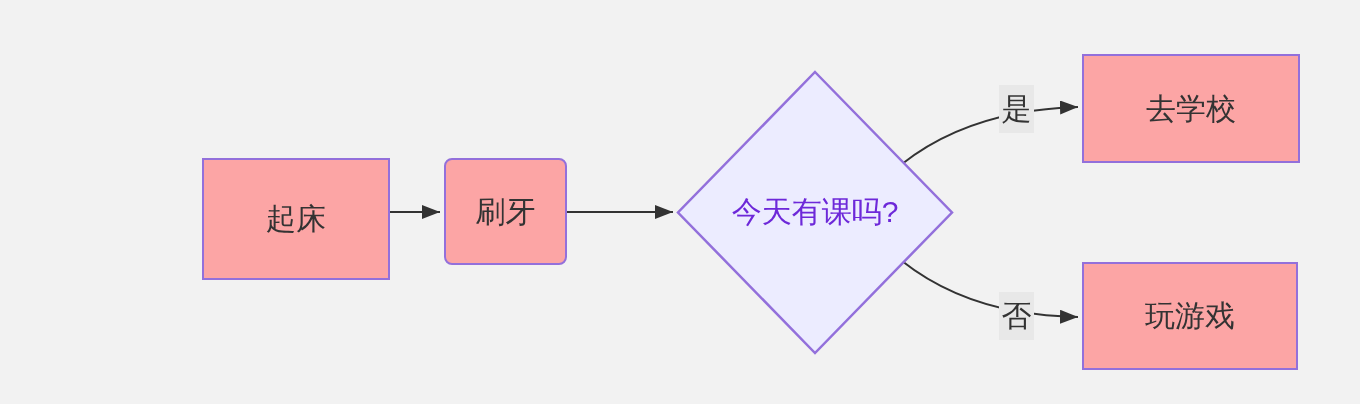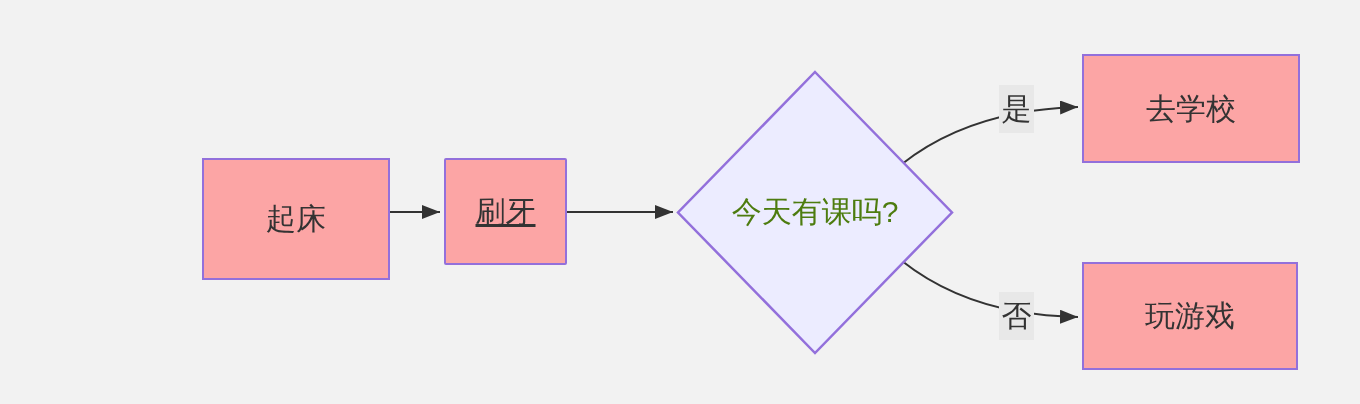--- a/index.html
+++ b/index.html
@@ -32,30 +32,30 @@
     box-sizing: border-box;
     background: #fca5a5;
     border: 2.5px solid #9370DB;
     display: flex;
     align-items: center;
     justify-content: center;
     font-size: 30px;
     line-height: 1;
     color: #333333;
   }
-  .node.rounded { border-radius: 2px; text-decoration: underline; }
+  .node.rounded { border-radius: 8px; }
   .decision-label {
     position: absolute;
     left: 690px; top: 194px;
     width: 250px; height: 37px;
     display: flex;
     align-items: center;
     justify-content: center;
     font-size: 30px;
-    color: #4d7c0f;
+    color: #6d28d9;
   }
   .edge-label {
     position: absolute;
     width: 35px; height: 48px;
     background: #E8E8E8;
     display: flex;
     align-items: center;
     justify-content: center;
     font-size: 30px;
     color: #333333;

